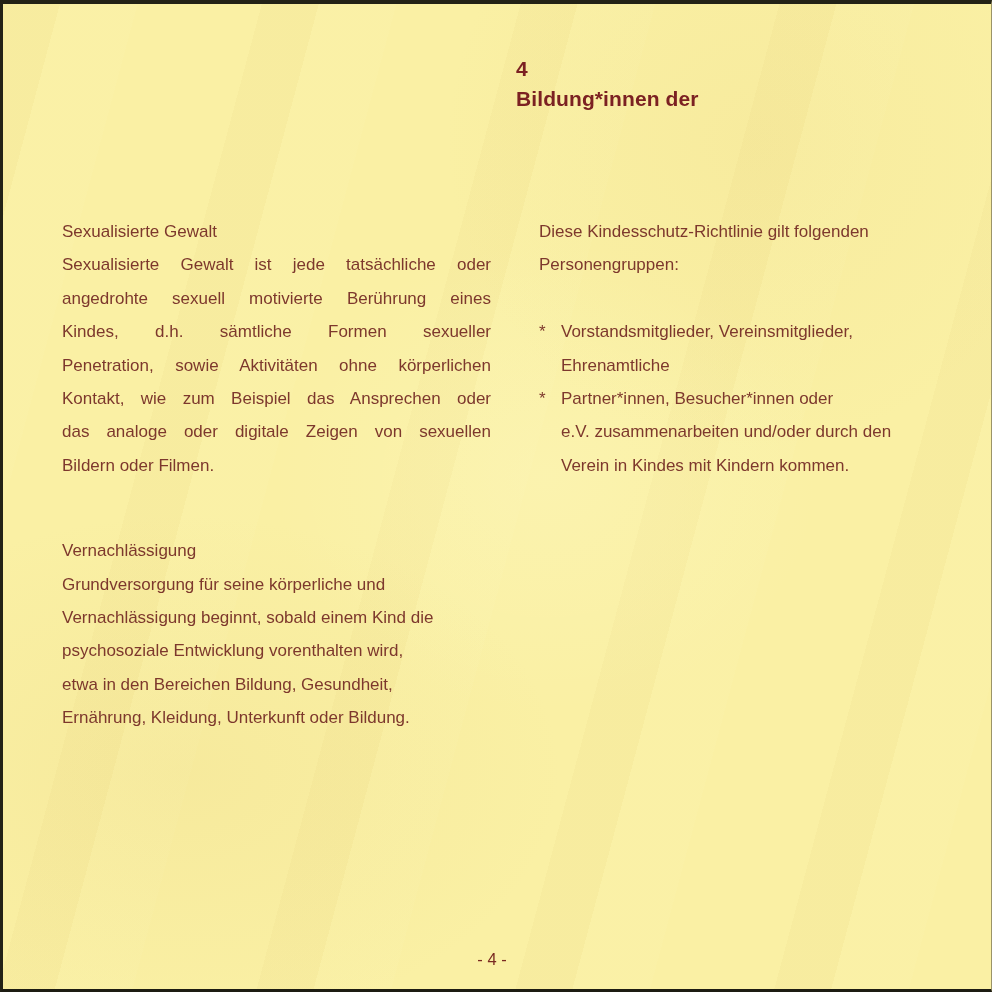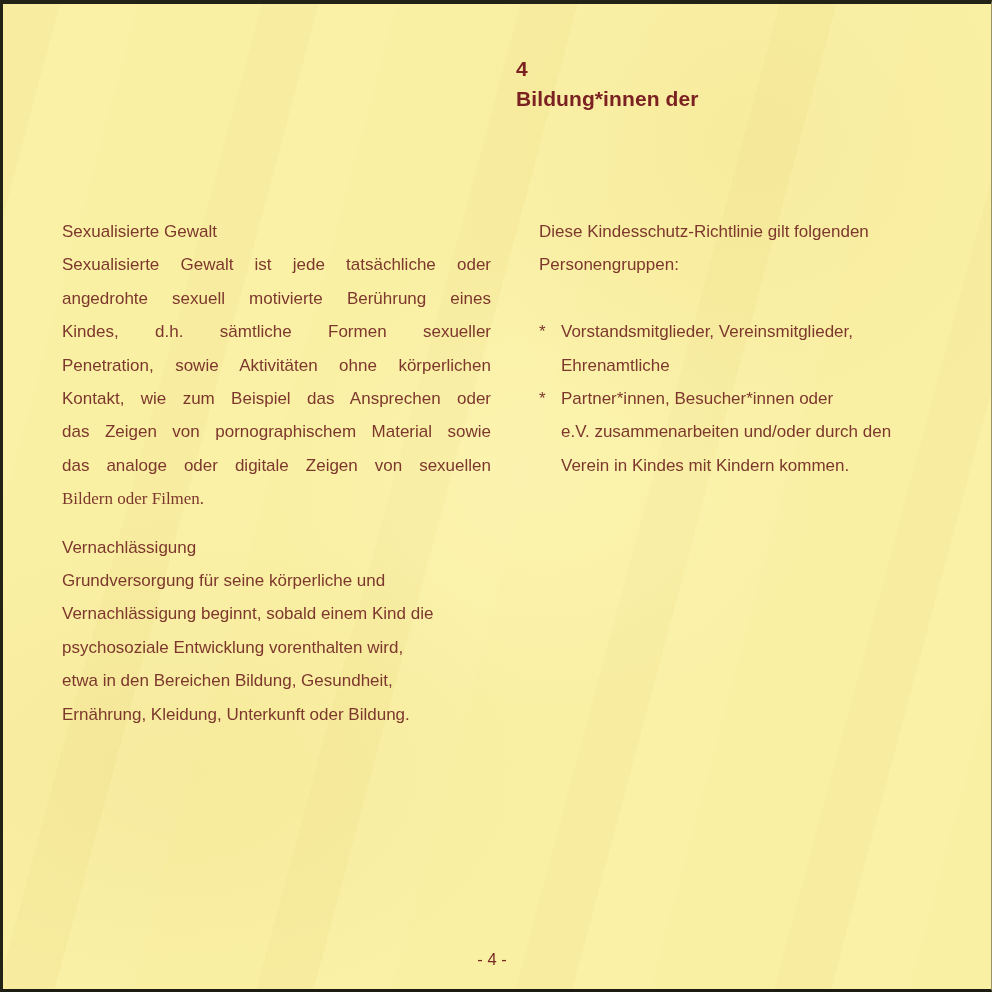--- a/index.html
+++ b/index.html
@@ -35,22 +35,22 @@
   .column {
     position: absolute;
     top: 211px;
     font-size: 17px;
     line-height: 33.4px;
   }
   .left-col  { left: 59px;  width: 429px; }
   .right-col { left: 536px; width: 402px; }
   .line { white-space: nowrap; }
   .jpar .line { white-space: normal; text-align: justify; text-align-last: justify; }
-  .jpar .line:last-child { text-align: left; text-align-last: auto; font-family: Liberation Serif, serif; }
-  .section-gap { margin-top: 15px; }
+  .jpar .line:last-child { text-align: left; text-align-last: auto; }
+  .section-gap { margin-top: 52px; }
   .bullets { margin-top: 33.4px; }
   .bullet-item { position: relative; padding-left: 22px; }
   .bullet-marker {
     position: absolute; left: 0; top: 0;
     width: 22px; line-height: 33.4px;
   }
   .page-number {
     position: absolute;
     left: 0; top: 946px; width: 978px;
     text-align: center;
@@ -69,21 +69,20 @@
   </div>
 
   <div class="column left-col">
     <div class="line">Sexualisierte Gewalt</div>
     <div class="jpar">
         <div class="line">Sexualisierte Gewalt ist jede tatsächliche oder</div>
         <div class="line">angedrohte sexuell motivierte Berührung eines</div>
         <div class="line">Kindes, d.h. sämtliche Formen sexueller</div>
         <div class="line">Penetration, sowie Aktivitäten ohne körperlichen</div>
         <div class="line">Kontakt, wie zum Beispiel das Ansprechen oder</div>
-        <div class="line">das Zeigen von pornographischem Material sowie</div>
         <div class="line">das analoge oder digitale Zeigen von sexuellen</div>
         <div class="line">Bildern oder Filmen.</div>
       </div>
     <div class="section-gap line">Vernachlässigung</div>
     <div>
         <div class="line">Grundversorgung für seine körperliche und</div>
         <div class="line">Vernachlässigung beginnt, sobald einem Kind die</div>
         <div class="line">psychosoziale Entwicklung vorenthalten wird,</div>
         <div class="line">etwa in den Bereichen Bildung, Gesundheit,</div>
         <div class="line">Ernährung, Kleidung, Unterkunft oder Bildung.</div>

